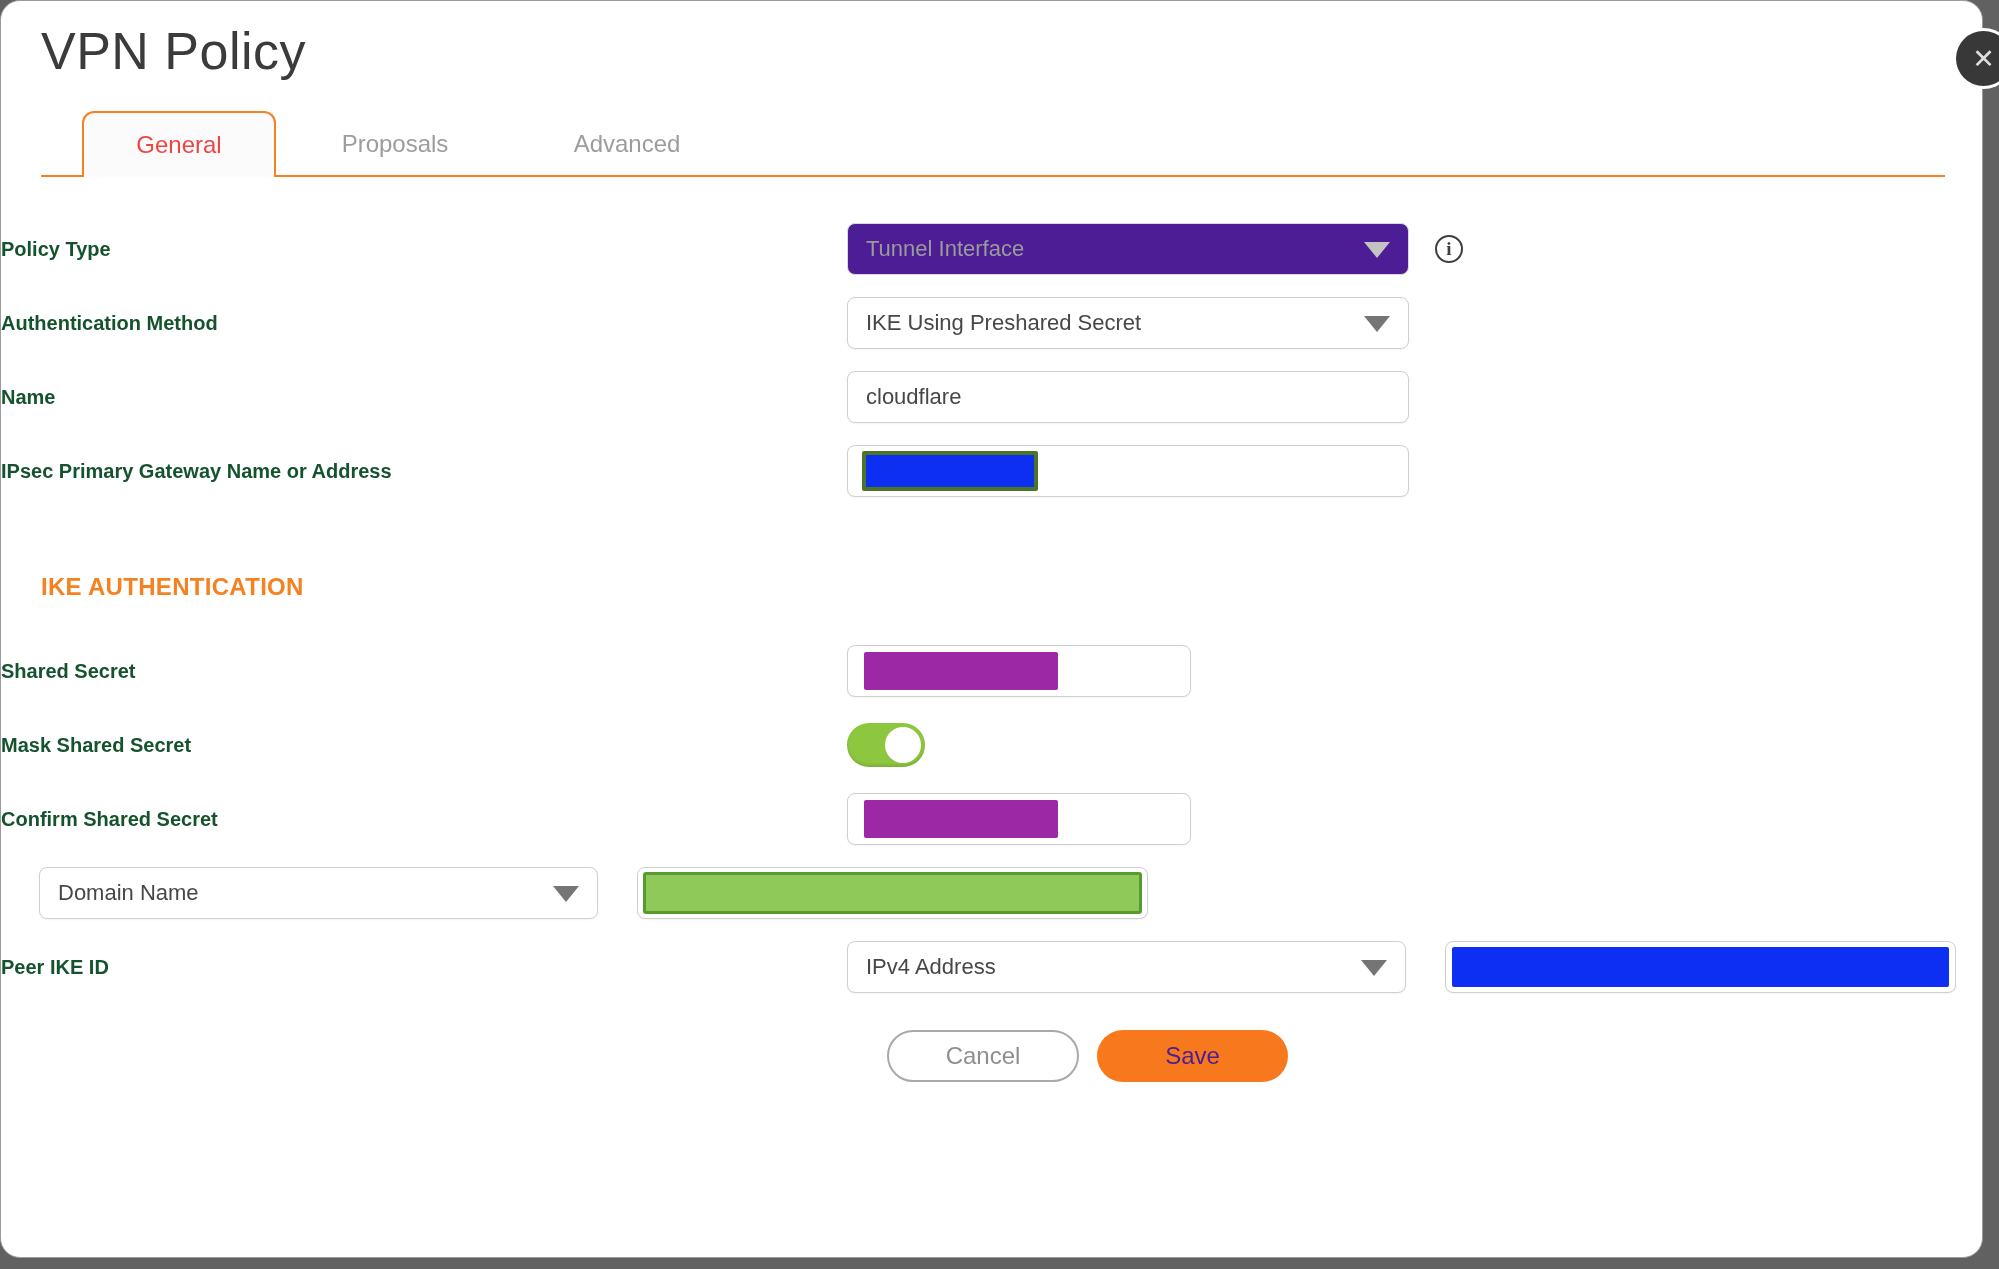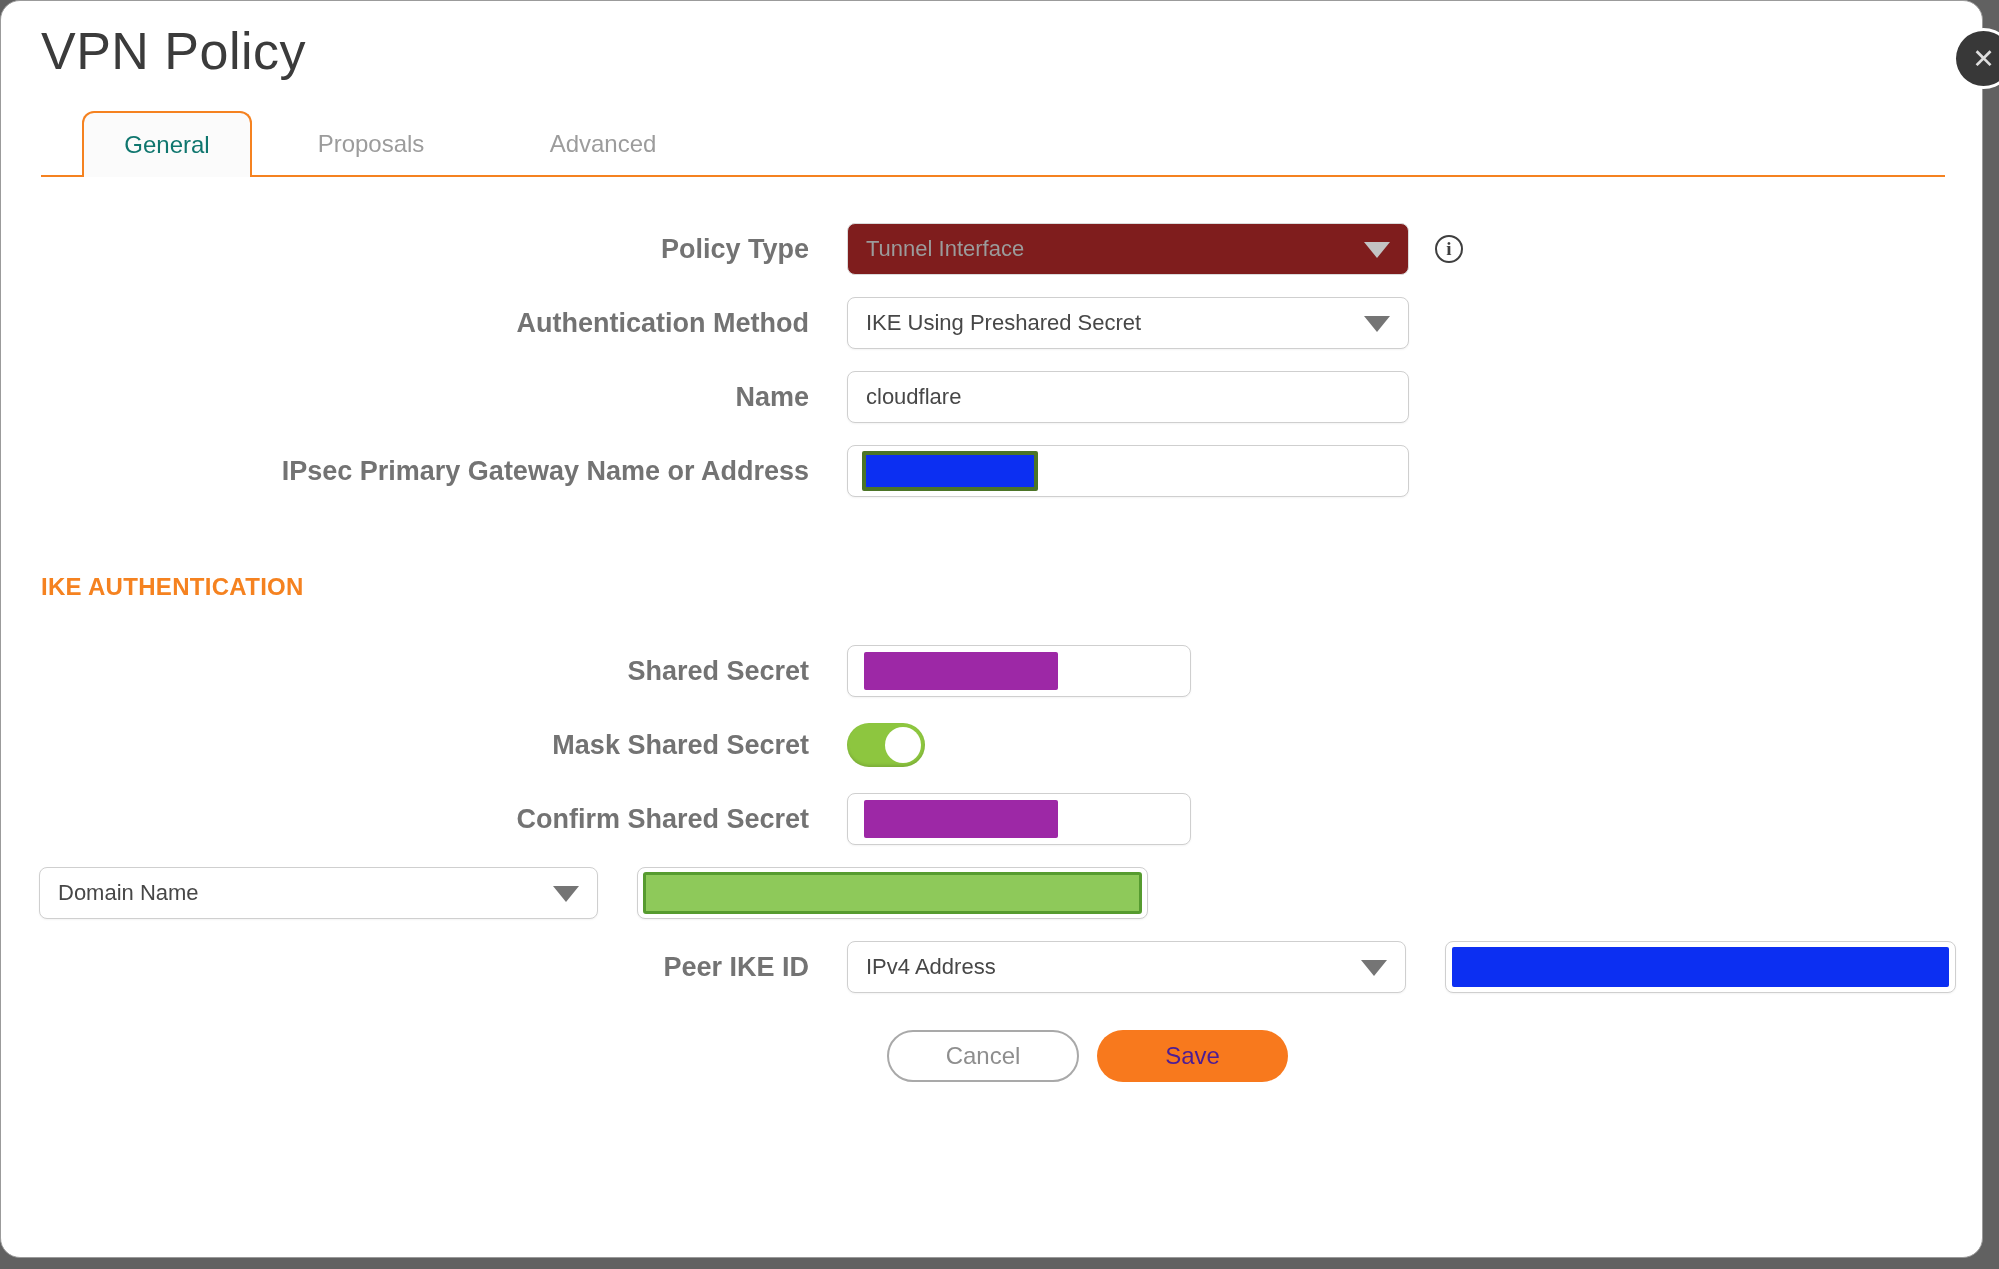--- a/index.html
+++ b/index.html
@@ -25,46 +25,46 @@
   }
   .tabbar::after {
     content:""; position:absolute; left:0; right:0; bottom:0; height:2px;
     background:var(--accent-orange,#f58220);
   }
   .tab {
     display:flex; align-items:center; justify-content:center;
     font-size:24px; color:#9c9c9c; cursor:pointer;
   }
   .tab.active {
-    position:relative; z-index:1; width:170px; background:#fbfbfb; color:#0f766e;
+    position:relative; z-index:1; width:194px; background:#fbfbfb; color:#ef4444;
     border:2px solid var(--accent-orange,#f58220); border-bottom:none;
     border-radius:12px 12px 0 0;
   }
   .tab.t2 { width:238px; }
   .tab.t3 { width:226px; }
   
   .section-heading {
     margin:24px 0 0 40px; font-size:24px; font-weight:700;
     color:var(--accent-orange,#f58220); letter-spacing:.3px;
   }
   .rows { margin-top:46px; }
   .rows.ike { margin-top:44px; }
   .row { display:flex; align-items:center; min-height:52px; margin-bottom:22px; }
-  .lbl { width:808px; flex:none; text-align:right; font-size:27px; font-weight:700; color:#737373; }
+  .lbl { width:808px; flex:none; text-align:left; font-size:20px; font-weight:700; color:#14532d; }
   .ctrl { margin-left:38px; position:relative; }
   .field {
     height:52px; background:#fff; border:1px solid #cfcfcf; border-radius:8px;
     display:flex; align-items:center; padding:0 18px; font-size:22px; color:#474747;
     position:relative; box-shadow:0 1px 2px rgba(0,0,0,.05);
   }
   .w-lg  { width:562px; }
   .w-sm  { width:344px; }
   .w-ike { width:559px; }
   .w-val { width:511px; margin-left:39px; }
-  .field.disabled { background:#7f1d1d; border-color:#dadada; color:#9b9b9b; box-shadow:none; }
+  .field.disabled { background:#4c1d95; border-color:#dadada; color:#9b9b9b; box-shadow:none; }
   .caret {
     position:absolute; right:18px; top:50%; margin-top:-7px;
     width:0; height:0; border-left:13px solid transparent; border-right:13px solid transparent;
     border-top:16px solid #757575;
   }
   .field.disabled .caret { border-top-color:#c3c3c3; }
   
   .redact-gateway {
     width:176px; height:40px; margin-left:2px;
     background:var(--redact-blue,#0c2ff2);

